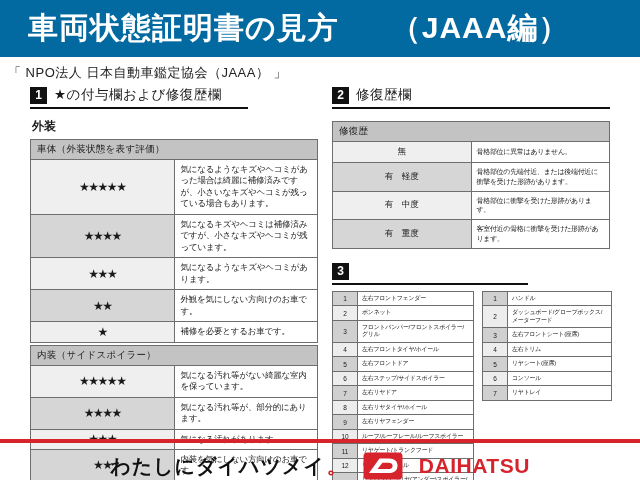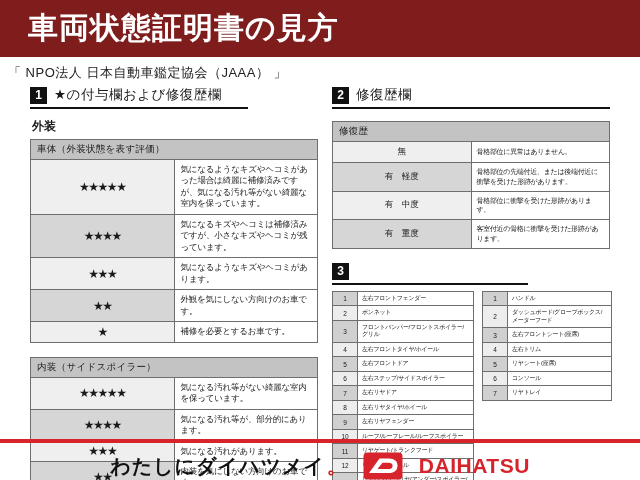--- a/index.html
+++ b/index.html
@@ -1,21 +1,21 @@
 <!DOCTYPE html>
 <html><head>
 <meta charset="utf-8">
 <style>
   * { margin:0; padding:0; box-sizing:border-box; }
   html,body { width:640px; height:480px; overflow:hidden; background:#fff;
     font-family:"Liberation Sans","DejaVu Sans",sans-serif; color:#1a1a1a; }
   .page { position:relative; width:640px; height:480px; background:#fff; }
 
   
-  .banner { height:57px; background:#7f1d1d; display:flex; align-items:center;
+  .banner { height:57px; background:#0369a1; display:flex; align-items:center;
     padding:0 20px 0 28px; gap:52px; }
   .banner span { color:#fff; font-weight:bold; font-size:30px; letter-spacing:1px; white-space:nowrap; }
 
   
   .subtitle { font-size:13px; color:#222; margin:7px 8px 2px 8px; letter-spacing:0.5px; }
 
   
   .cols { display:flex; padding:2px 6px 0 30px; gap:12px; }
   .col-left  { width:290px; flex:0 0 auto; }
   .col-right { width:282px; flex:0 0 auto; }
@@ -33,21 +33,21 @@
   .group-label { font-size:12px; font-weight:bold; margin:9px 0 4px 2px; }
 
   
   table { border-collapse:collapse; table-layout:fixed; }
   th,td { border:1px solid #6e6e6e; vertical-align:middle; }
   table { border:1.5px solid #404040; }
   th { background:#c3c3c3; font-size:9.5px; font-weight:normal; text-align:left;
     padding:3px 6px; letter-spacing:0.3px; }
 
   
-  .rating-table { width:288px; margin-bottom:14px; }
+  .rating-table { width:288px; margin-bottom:2px; }
   .rating-table .c1 { width:72px; text-align:center; font-size:12px; letter-spacing:-1.5px;
     padding:2px 0; white-space:nowrap; }
   .rating-table .c2 { font-size:8.5px; line-height:1.35; padding:4px 6px; color:#222; letter-spacing:-0.2px; }
   .rating-table tbody tr:nth-child(odd)  .c1 { background:#efefef; }
   .rating-table tbody tr:nth-child(even) .c1 { background:#d6d6d6; }
 
   
   .repair-table { width:278px; }
   .repair-table .c1 { width:56px; text-align:center; font-size:8.5px; padding:4px 2px; white-space:nowrap; }
   .repair-table .c2 { font-size:7px; letter-spacing:-0.3px; line-height:1.4; padding:4px 5px; color:#222; }
@@ -73,20 +73,21 @@
   .d-logo { display:flex; align-items:center; }
   .brand { font-size:21px; font-weight:bold; color:#d7232b; letter-spacing:0.5px; }
 </style>
 </head>
 <body>
 
 <div class="page">
 
   <header class="banner">
     <span>車両状態証明書の見方</span>
+    <span>（JAAA編）</span>
   </header>
 
   <div class="subtitle">「 NPO法人 日本自動車鑑定協会（JAAA） 」</div>
 
   <div class="cols">
 
     <div class="col-left">
       <div class="sec-head w1">
         <span class="sec-num">1</span>
         <span class="sec-title">★の付与欄および修復歴欄</span>
@@ -95,21 +96,21 @@
       <div class="group-label">外装</div>
       <table class="rating-table">
         <thead>
           <tr>
             <th colspan="2">車体（外装状態を表す評価）</th>
           </tr>
         </thead>
         <tbody>
   <tr>
     <td class="c1">★★★★★</td>
-    <td class="c2">気になるようなキズやヘコミがあった場合は綺麗に補修済みですが、気になる汚れ等がない綺麗な室内を保っています。</td>
+    <td class="c2">気になるようなキズやヘコミがあった場合は綺麗に補修済みですが、小さいなキズやヘコミが残っている場合もあります。</td>
   </tr>
 
   <tr>
     <td class="c1">★★★★</td>
     <td class="c2">気になるキズやヘコミは補修済みですが、小さなキズやヘコミが残っています。</td>
   </tr>
 
   <tr>
     <td class="c1">★★★</td>
     <td class="c2">気になるようなキズやヘコミがあります。</td>

